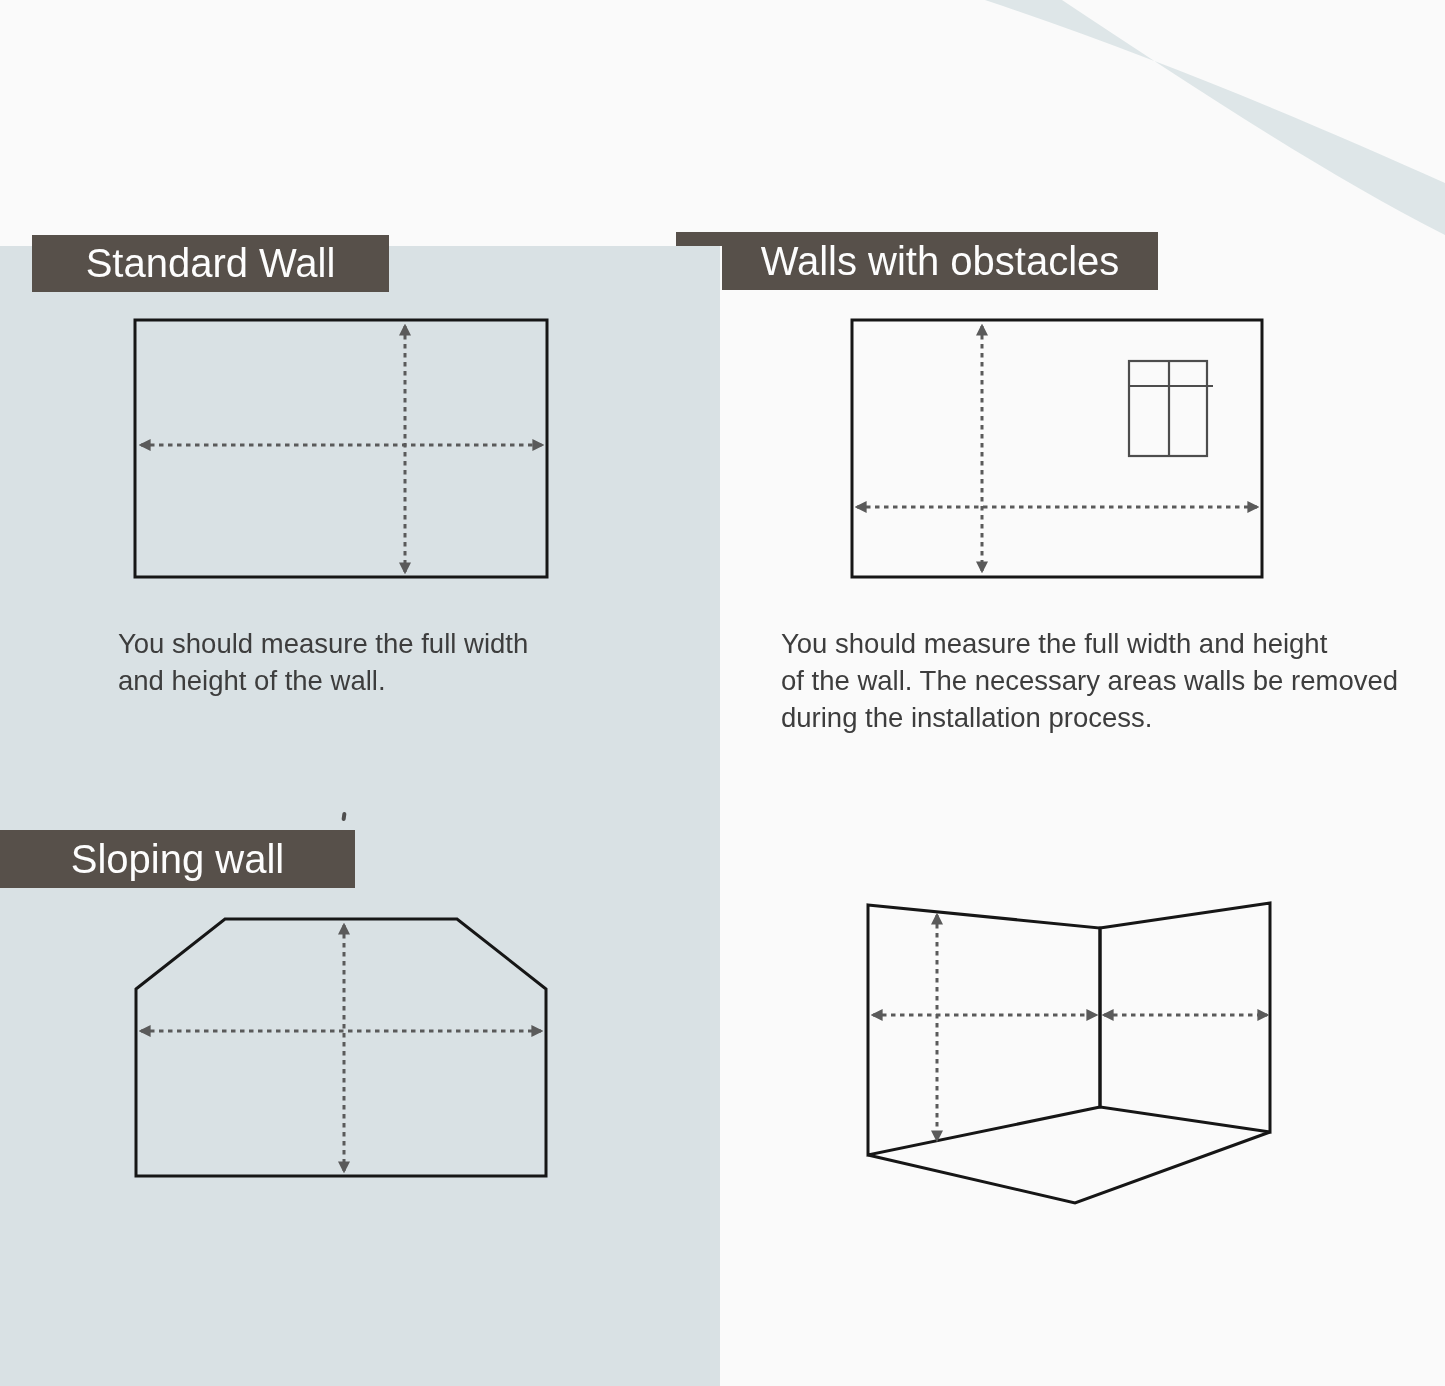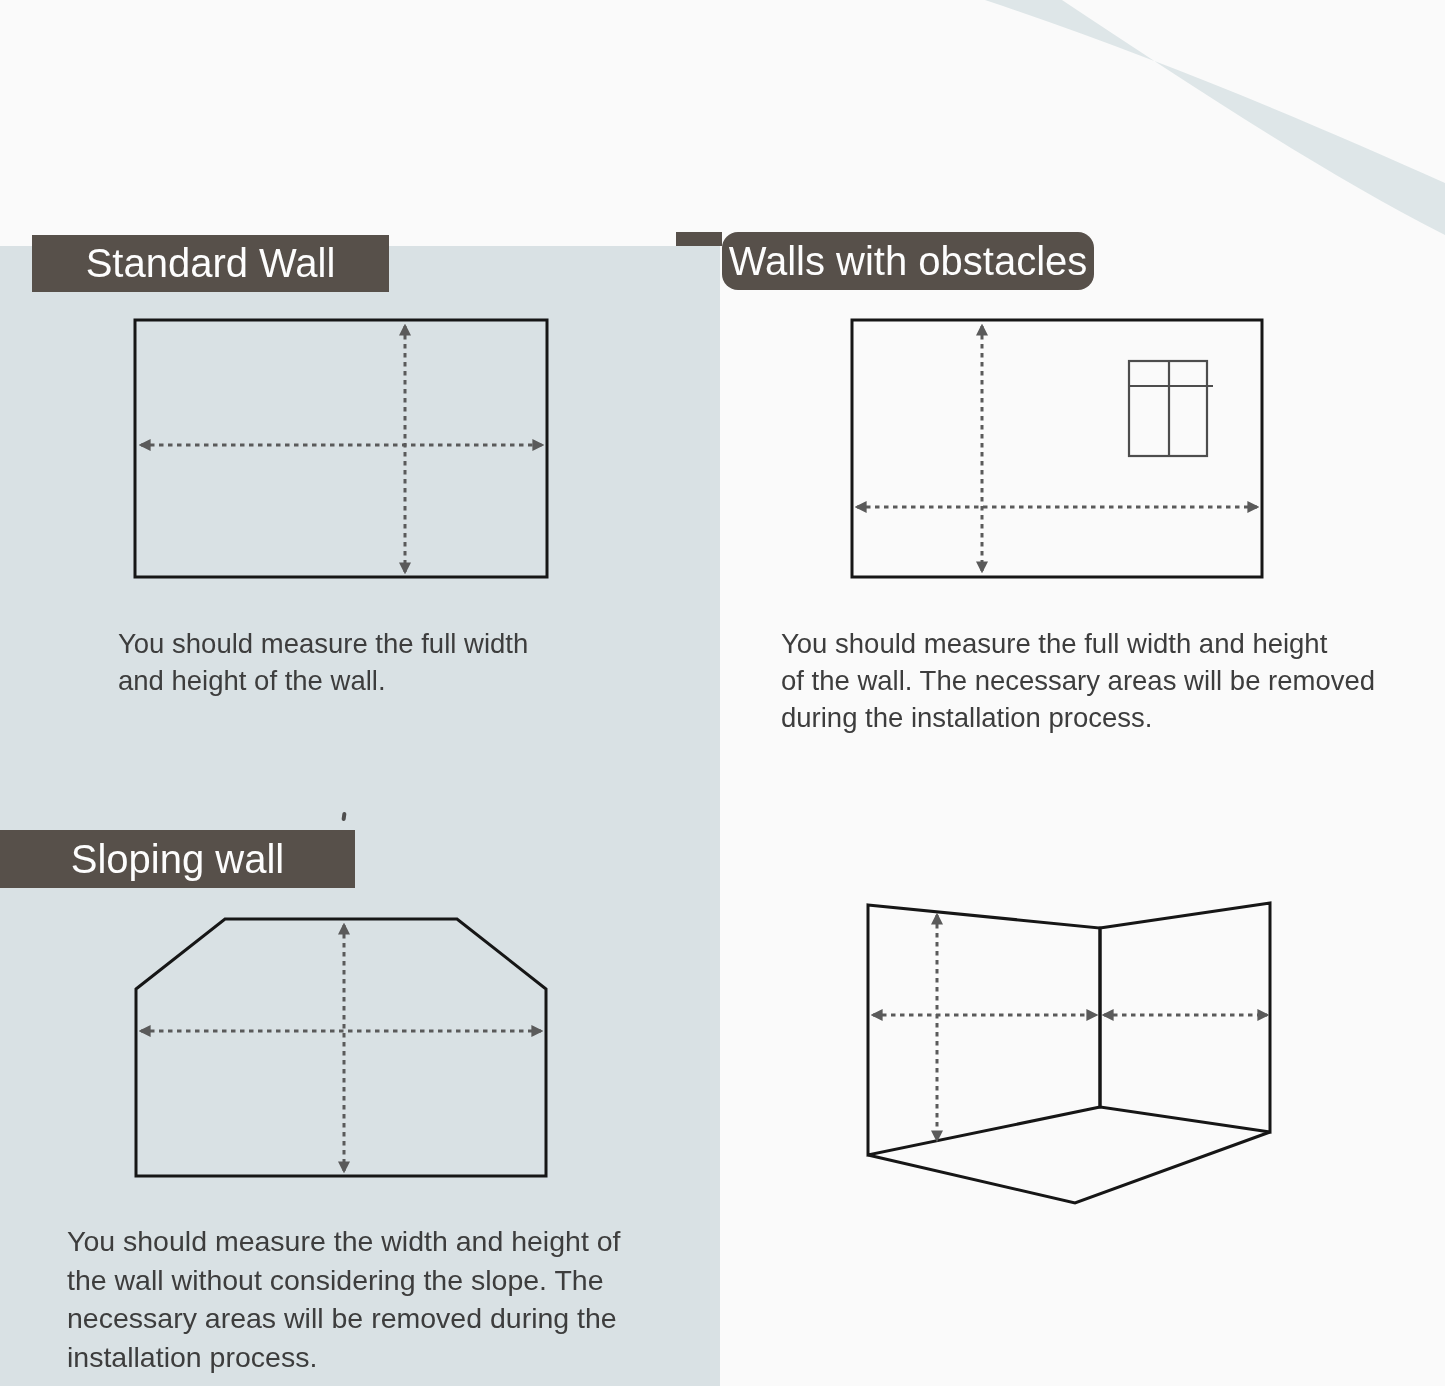--- a/index.html
+++ b/index.html
@@ -18,21 +18,21 @@
   .panel{
     position:absolute;left:0;top:246px;width:720px;height:1140px;
     background:var(--panel,#d9e1e4);
   }
   .bar{
     position:absolute;background:var(--header-bar,#57504a);
     color:var(--header-text,#fdfdfd);font-size:40px;
     display:flex;align-items:center;justify-content:center;
   }
   .bar-standard{left:0;top:235px;width:357px;height:57px;margin-left:32px;}
-  .bar-obstacles{left:722px;top:232px;width:372px;height:58px;border-radius:16px;}
+  .bar-obstacles{left:722px;top:232px;width:436px;height:58px;}
   .bar-ext{position:absolute;left:676px;top:232px;width:46px;height:14px;background:var(--header-bar,#57504a);}
   .bar-sloping{left:0;top:830px;width:355px;height:58px;}
   .bar-many{left:722px;top:832px;width:428px;height:59px;}
   .tick{
     position:absolute;left:342px;top:812px;width:4px;height:9px;
     background:#4f4f4f;border-radius:2px;transform:rotate(8deg);
   }
   .desc{
     position:absolute;white-space:pre-line;color:var(--body-text,#3d3d3d);
     font-size:27.5px;line-height:37px;margin-top:12px;
@@ -122,20 +122,16 @@
     <polygon class="wall" points="250,33 420,8 420,237 250,212"></polygon>
     <polyline class="wall" points="18,260 225,308 420,237"></polyline>
     <line class="dash" x1="87" y1="20" x2="87" y2="245" marker-start="url(#ah4)" marker-end="url(#ah4)"></line>
     <line class="dash" x1="23" y1="120" x2="246" y2="120" marker-start="url(#ah4)" marker-end="url(#ah4)"></line>
     <line class="dash" x1="254" y1="120" x2="417" y2="120" marker-start="url(#ah4)" marker-end="url(#ah4)"></line>
   </svg>
 
   <div class="desc desc-standard">You should measure the full width
 and height of the wall.</div>
   <div class="desc desc-obstacles">You should measure the full width and height
-of the wall. The necessary areas will be removed
+of the wall. The necessary areas walls be removed
 during the installation process.</div>
-  <div class="desc desc-sloping">You should measure the width and height of
-the wall without considering the slope. The
-necessary areas will be removed during the
-installation process.</div>
 
 </div>
 
 </body></html>

